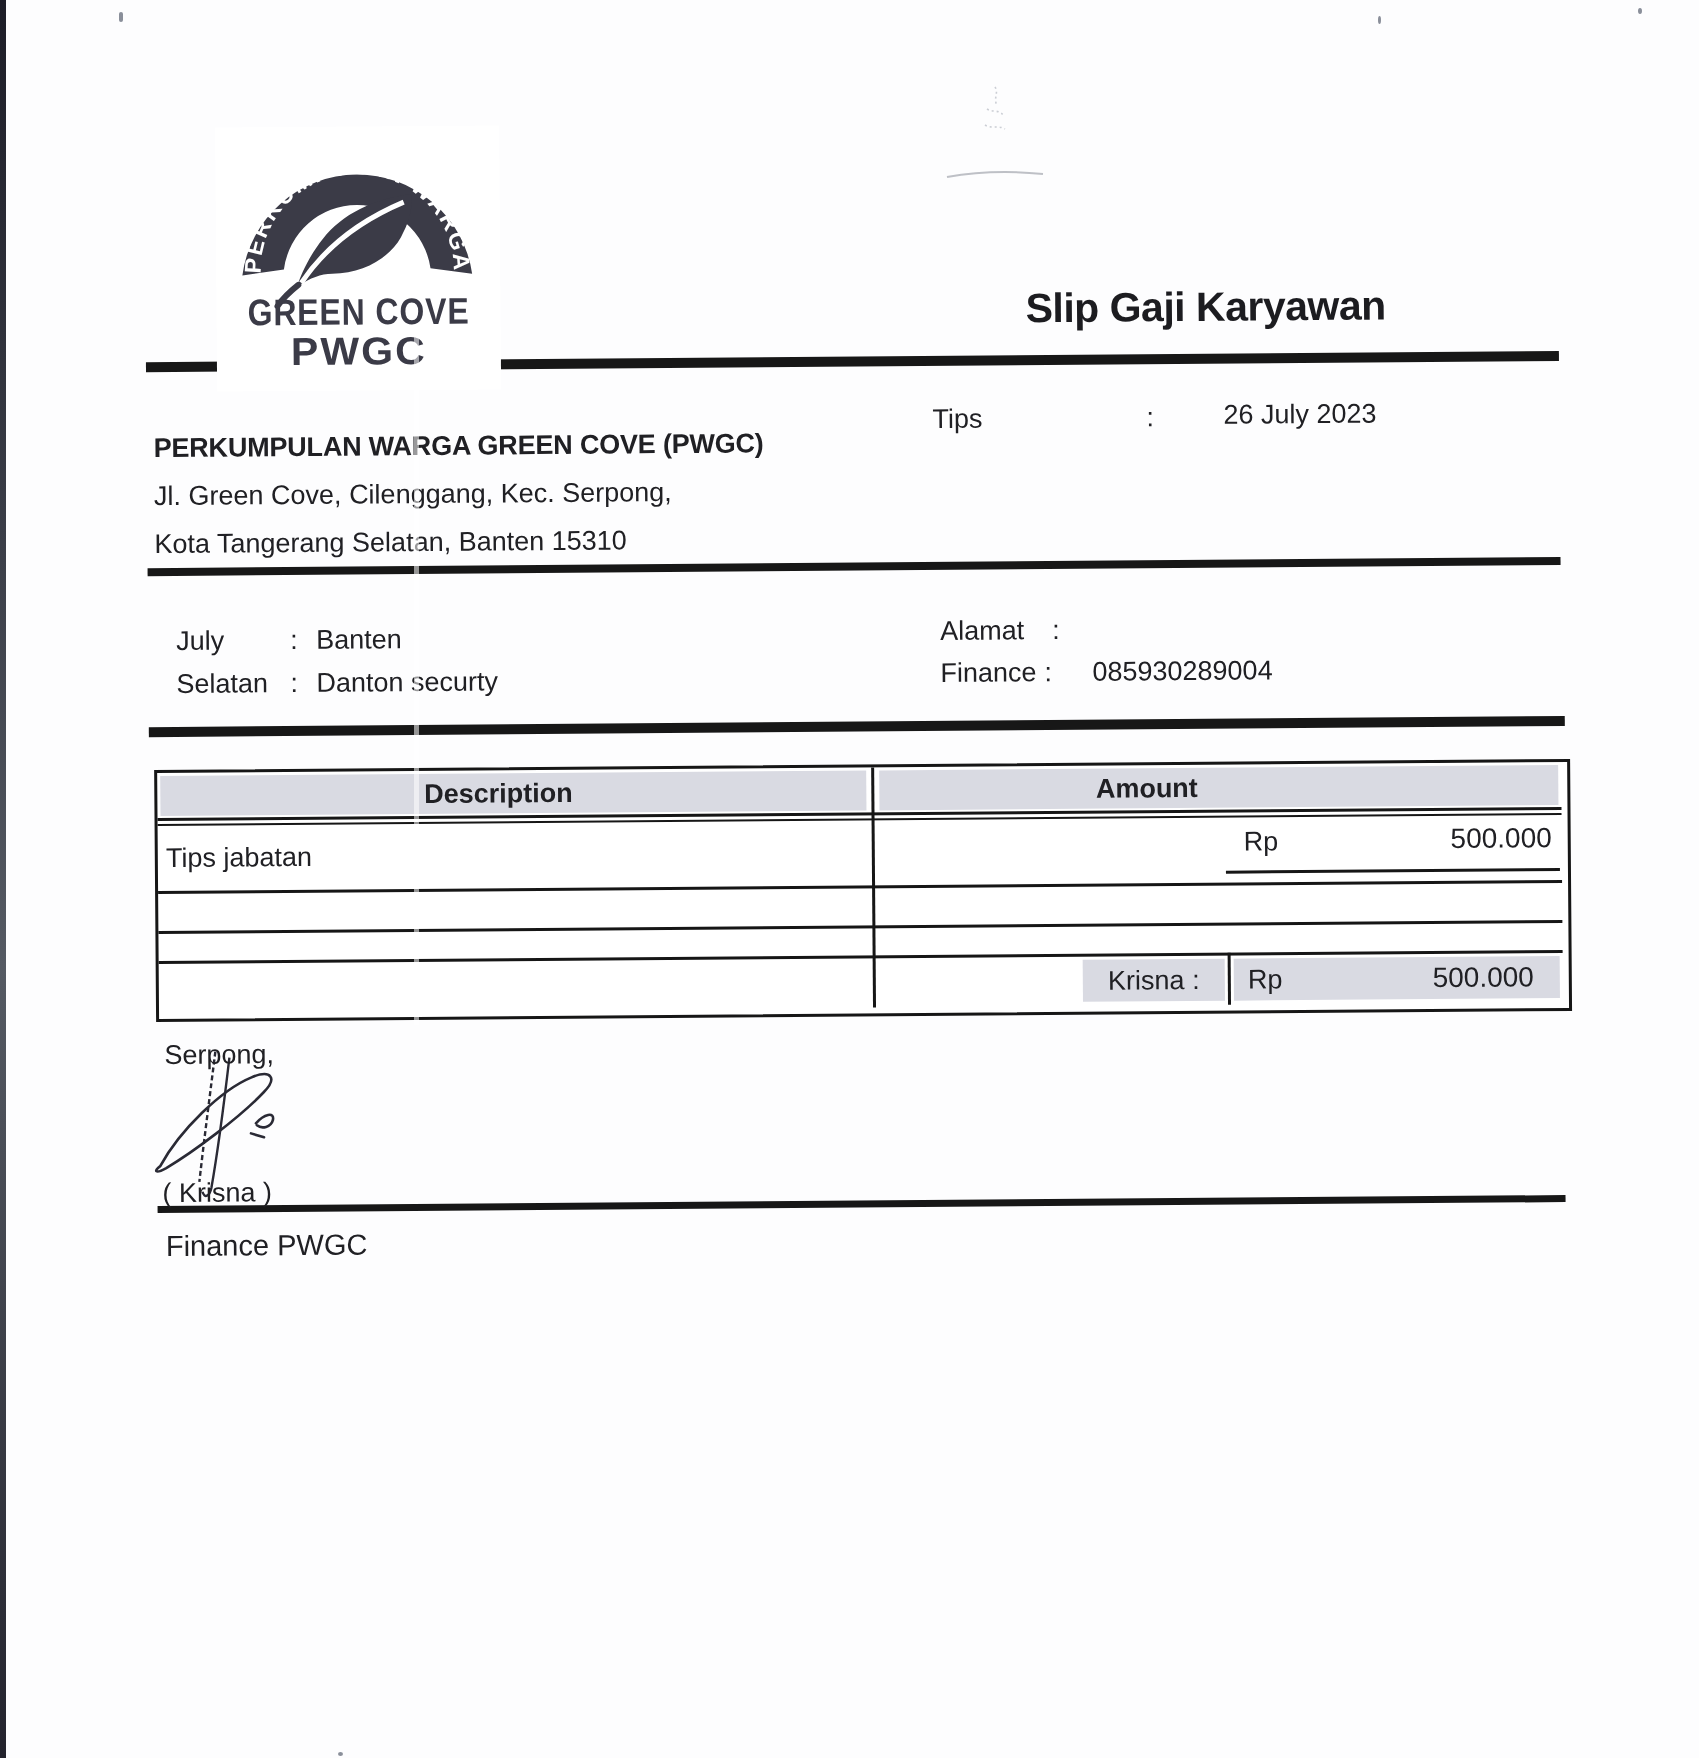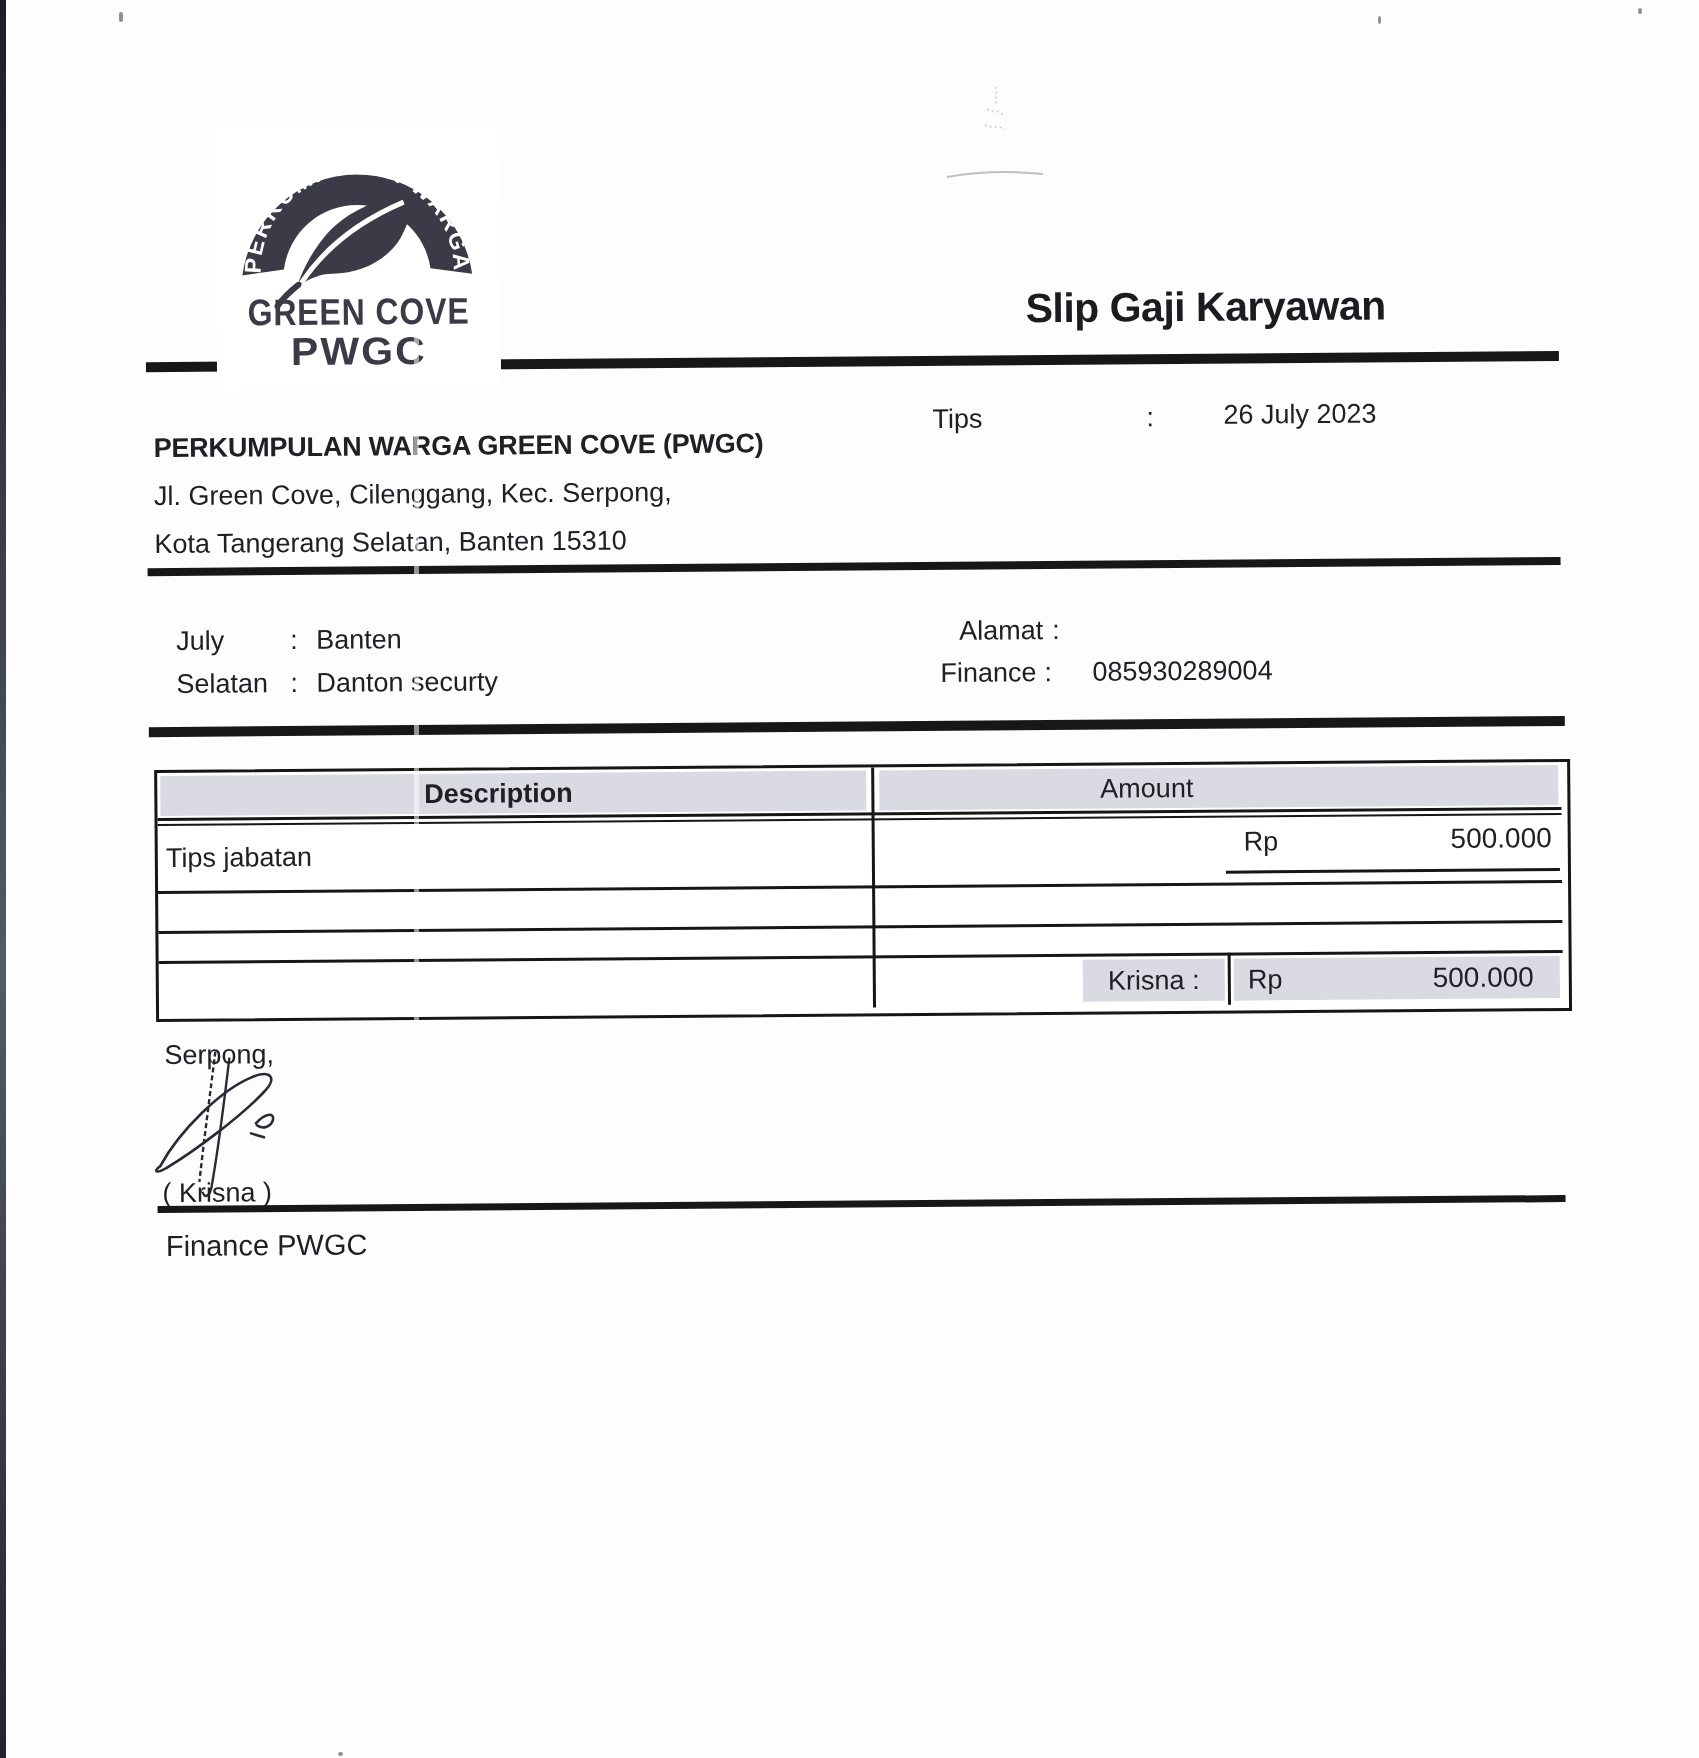--- a/index.html
+++ b/index.html
@@ -70,38 +70,38 @@
     <span class="abs t28" style="left:1227px;top:408px;">26 July 2023</span>
 
     <span class="abs t28" style="left:178px;top:626px;">July</span>
     <span class="abs t28" style="left:292px;top:626px;">:</span>
     <span class="abs t28" style="left:318px;top:626px;">Banten</span>
 
     <span class="abs t28" style="left:178px;top:669px;">Selatan</span>
     <span class="abs t28" style="left:292px;top:669px;">:</span>
     <span class="abs t28" style="left:318px;top:669px;">Danton securty</span>
 
-    <span class="abs t28" style="left:942px;top:622px;margin-left:19px;">Alamat</span>
+    <span class="abs t28" style="left:942px;top:622px;">Alamat</span>
     <span class="abs t28" style="left:1054px;top:622px;">:</span>
     <span class="abs t28" style="left:1094px;top:622px;"></span>
 
     <span class="abs t28" style="left:942px;top:664px;">Finance</span>
     <span class="abs t28" style="left:1046px;top:664px;">:</span>
     <span class="abs t28" style="left:1094px;top:664px;">085930289004</span>
 
     <div class="tableBox">
       <div class="tIn">
 
         <div class="abs" style="left:714px;top:0;width:3px;height:240px;background:#161616;"></div>
 
         <div class="abs grayFill" style="left:3px;top:3px;width:706px;height:40px;display:flex;align-items:center;justify-content:center;padding-right:30px;box-sizing:border-box;">
           <span class="t28" style="font-weight:600;">Description</span>
         </div>
         <div class="abs grayFill" style="left:722px;top:3px;width:679px;height:40px;display:flex;align-items:center;justify-content:center;padding-right:144px;box-sizing:border-box;">
-          <span class="t28" style="font-weight:400;">Amount</span>
+          <span class="t28" style="font-weight:700;">Amount</span>
         </div>
 
         <div class="hline" style="top:45px;height:3px;"></div>
         <div class="hline" style="top:51px;height:2px;"></div>
 
         <div>
           <span class="abs t28" style="left:8px;top:70px;">Tips jabatan</span>
           <span class="abs t28" style="left:1086px;top:62px;">Rp</span>
           <span class="abs t28" style="right:10px;top:60px;font-size:28px;">500.000</span>
           <div class="abs" style="left:1068px;top:106px;width:334px;height:3px;background:#161616;"></div>

